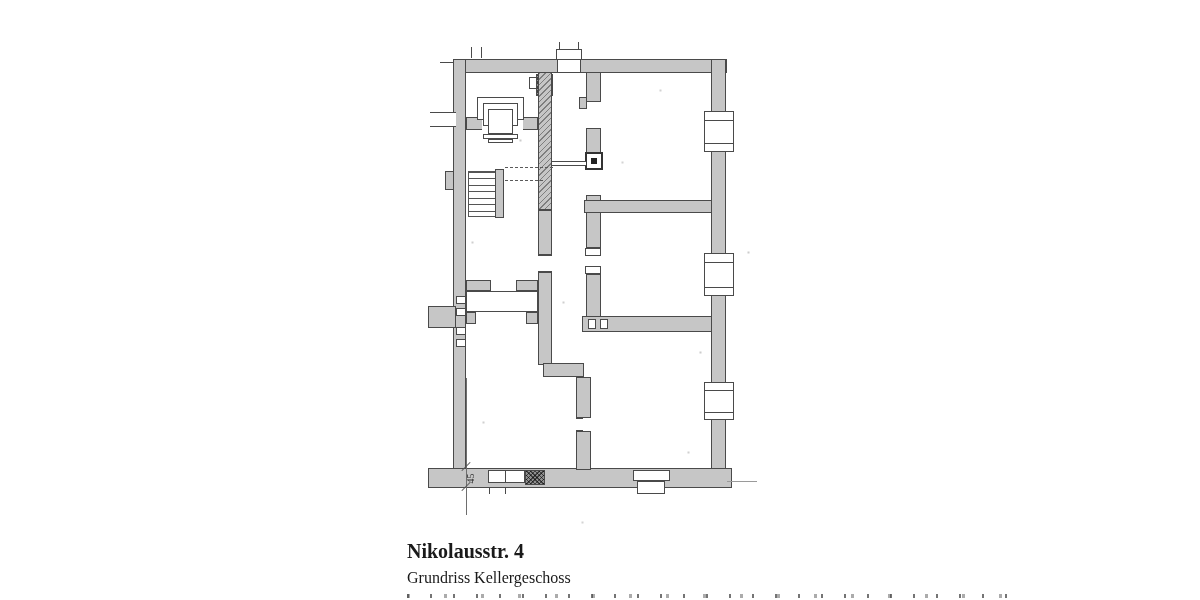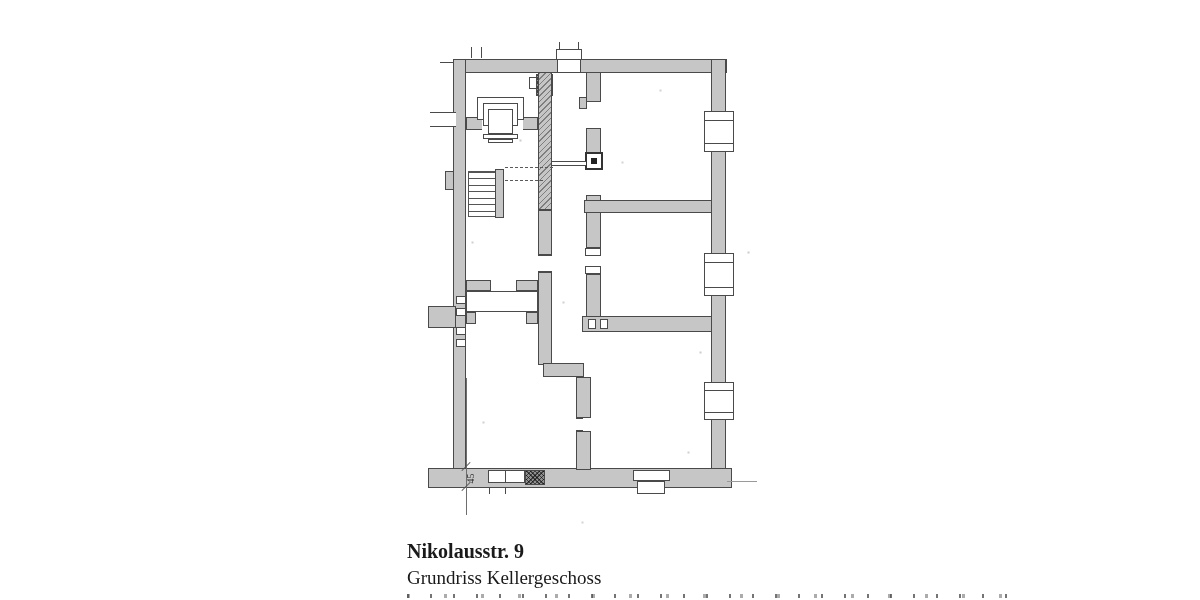--- a/index.html
+++ b/index.html
@@ -19,21 +19,21 @@
           background-image:repeating-linear-gradient(45deg, rgba(0,0,0,.55) 0 1px, transparent 1px 3px),
                            repeating-linear-gradient(135deg, rgba(0,0,0,.55) 0 1px, transparent 1px 3px);}
   .treads{position:absolute;background:#fff;background-image:repeating-linear-gradient(180deg,#555 0 1px, transparent 1px 6.5px);
           border:1px solid #555;box-sizing:border-box;}
   .pillar{position:absolute;background:#fff;border:2px solid #333;box-sizing:border-box;}
   .pillar>i{position:absolute;left:4px;top:4px;width:6px;height:6px;background:#222;}
   .dimlabel{position:absolute;font-size:10px;color:#333;transform:rotate(-90deg);transform-origin:center;}
   .slash{position:absolute;width:12px;height:1px;background:#555;transform:rotate(-45deg);}
   .caption{position:absolute;left:407px;color:#1a1a1a;}
   .caption .t1{font-weight:bold;font-size:20px;line-height:20px;}
-  .caption .t2{font-size:19px;line-height:20px;}
+  .caption .t2{font-size:16px;line-height:20px;}
   .cutline{position:absolute;height:4px;overflow:hidden;
     background:repeating-linear-gradient(90deg, rgba(70,70,70,.75) 0 2px, transparent 2px 23px),
                repeating-linear-gradient(90deg, rgba(70,70,70,.45) 0 3px, transparent 3px 37px);}
   .specks{position:absolute;width:1px;height:1px;background:transparent;
     box-shadow:520px 140px 0 .5px #ccc,660px 90px 0 .5px #d2d2d2,700px 352px 0 .5px #ccc,
                483px 422px 0 .5px #d0d0d0,563px 302px 0 .5px #cfcfcf,622px 162px 0 .5px #d4d4d4,
                748px 252px 0 .5px #ccc,502px 63px 0 .5px #d2d2d2,433px 482px 0 .5px #cfcfcf,
                688px 452px 0 .5px #d0d0d0,582px 522px 0 .5px #d4d4d4,472px 242px 0 .5px #cfcfcf;}
 </style>
 </head>
@@ -137,17 +137,17 @@
     <div class="ln" style="left:505px;top:487px;width:1px;height:7px;"></div>
 
     <div class="ln" style="left:466px;top:378px;width:1px;height:137px;background:var(--dim,#6e6e6e);"></div>
     <div class="slash" style="left:460px;top:466px;"></div>
     <div class="slash" style="left:460px;top:486px;"></div>
     <div class="dimlabel" style="left:465px;top:473px;">45</div>
     <div class="ln" style="left:727px;top:481px;width:30px;height:1px;background:#9a9a9a;"></div>
   </div>
 
   <div class="caption" style="top:541px;">
-    <div class="t1">Nikolausstr. 9</div>
+    <div class="t1">Nikolausstr. 4</div>
     <div class="t2" style="margin-top:7px;">Grundriss Kellergeschoss</div>
   </div>
   <div class="cutline" style="left:407px;top:594px;width:605px;"></div>
 </div>
 
 </body></html>

